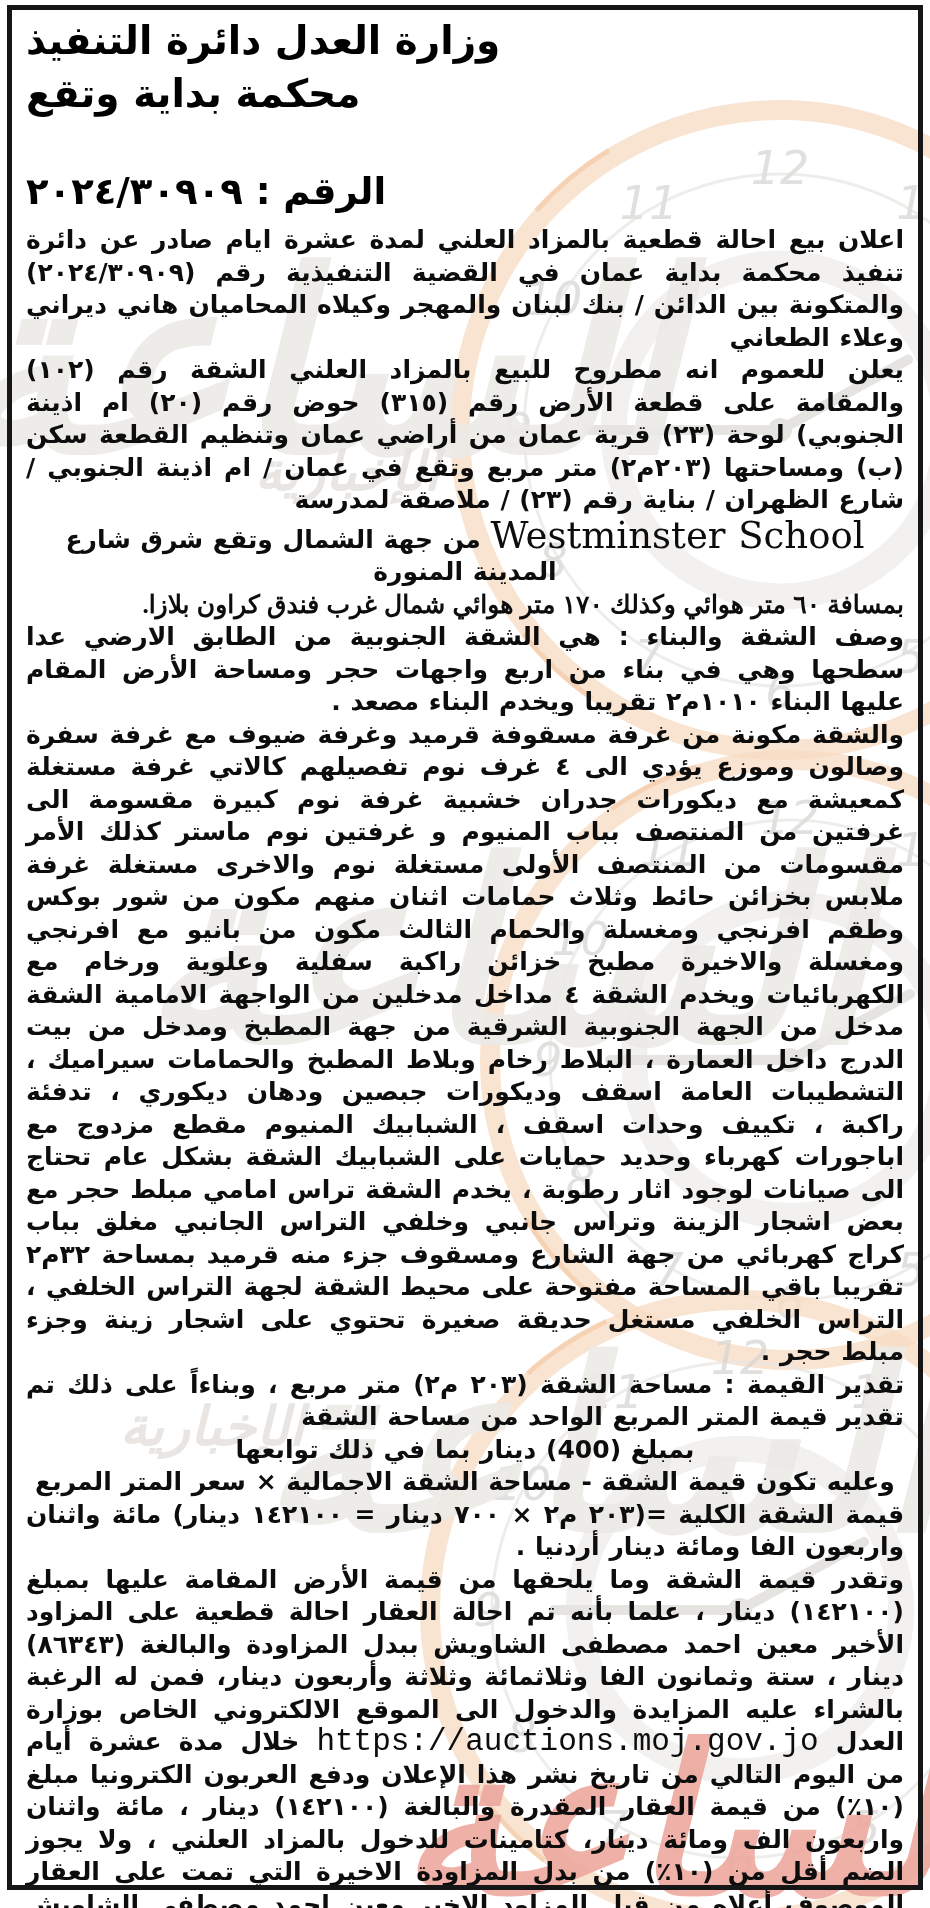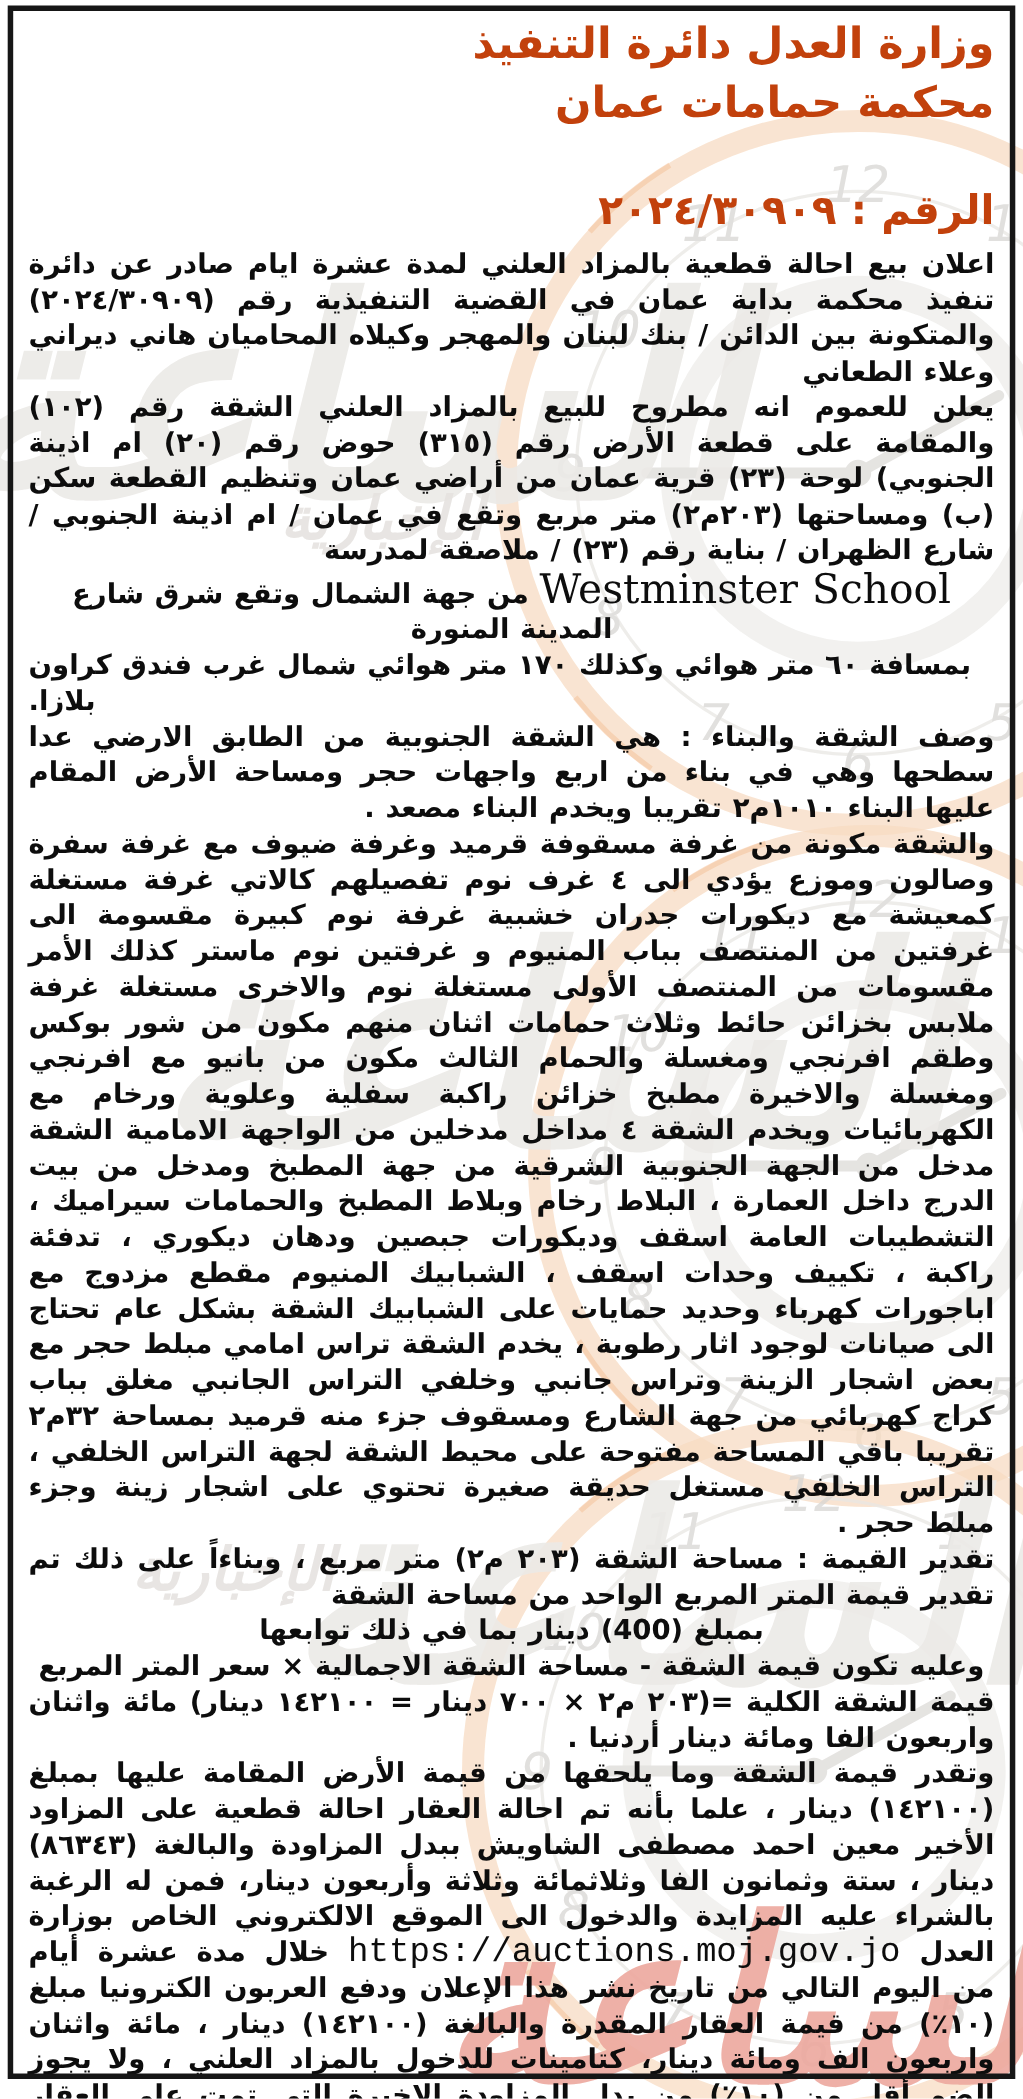--- a/index.html
+++ b/index.html
@@ -24,34 +24,34 @@
     border:5px solid #161616;
     z-index:2;pointer-events:none;
   }
   
   .content{
     position:relative;z-index:1;
     padding:14px 26px 0 26px;
     color:#0d0d0d;
   }
   .title{
-    text-align:right;font-weight:bold;
+    text-align:left;font-weight:bold;
     font-size:39px;line-height:53px;
-    color:#c2410c;
+    color:#000000;
   }
   .title.num{font-size:37px;margin-bottom:6px;margin-top:45px;}
   .title .spaced{letter-spacing:.15em;}
   .para{
     margin:0;font-weight:bold;
     font-size:25px;line-height:32.5px;
     text-align:justify;
     word-spacing:1px;
   }
   .align-right{text-align:center;}
-  .align-left{text-align:left;}
+  .align-left{text-align:right;font-family:Liberation Serif, serif;}
   .run-latin{
     font-family:"DejaVu Serif","Liberation Serif",serif;
     font-weight:normal;font-size:37px;line-height:1;
   }
   .run-latin-url{
     font-family:Liberation Mono, monospace;
     font-weight:normal;font-size:31px;line-height:1;
   }
 </style>
 </head>
@@ -128,21 +128,21 @@
       <div class="wm-text" style="left: 140px; top: 830px; font-size: 250px; color: rgb(236, 234, 231);">الساعة</div>
       <div class="wm-text" style="left: 120px; top: 1400px; font-size: 54px; color: rgb(230, 227, 224);">الإخبارية</div>
       <div class="wm-text" style="left: 260px; top: 1330px; font-size: 235px; color: rgb(236, 234, 231);">الساعة</div>
       <div class="wm-text" style="left: 400px; top: 1720px; font-size: 205px; color: rgb(237, 168, 158);">الساعة</div>
     </div>
 
   <div class="frame"></div>
 
   <div class="content">
     <div class="title">وزارة العدل  دائرة التنفيذ</div>
-    <div class="title">محكمة حمامات عمان</div>
+    <div class="title">محكمة بداية وتقع</div>
     <div class="title num"><span>الرقم : </span><span class="spaced">٢٠٢٤/٣٠٩٠٩</span></div>
 
     <div>
         <p class="para align-justify"><span>اعلان بيع احالة قطعية بالمزاد العلني لمدة عشرة ايام صادر عن دائرة تنفيذ محكمة بداية عمان في القضية التنفيذية رقم (٢٠٢٤/٣٠٩٠٩) والمتكونة بين الدائن / بنك لبنان والمهجر وكيلاه المحاميان هاني ديراني وعلاء الطعاني</span></p>
         <p class="para align-justify"><span>يعلن للعموم انه مطروح للبيع بالمزاد العلني الشقة رقم (١٠٢) والمقامة على قطعة الأرض رقم (٣١٥) حوض رقم (٢٠) ام اذينة الجنوبي) لوحة (٢٣) قرية عمان من أراضي عمان وتنظيم القطعة سكن (ب) ومساحتها (٢٠٣م٢) متر مربع وتقع في عمان / ام اذينة الجنوبي / شارع الظهران / بناية رقم (٢٣) / ملاصقة لمدرسة</span></p>
         <p class="para align-right"><span class="run-latin">Westminster School</span><span> من جهة الشمال وتقع شرق شارع المدينة المنورة</span></p>
         <p class="para align-left"><span>بمسافة ٦٠ متر هوائي وكذلك ١٧٠ متر هوائي شمال غرب فندق كراون بلازا.</span></p>
         <p class="para align-justify"><span>وصف الشقة والبناء : هي الشقة الجنوبية من الطابق الارضي عدا سطحها وهي في بناء من اربع واجهات حجر ومساحة الأرض المقام عليها البناء ١٠١٠م٢ تقريبا ويخدم البناء مصعد .</span></p>
         <p class="para align-justify"><span>والشقة مكونة من غرفة مسقوفة قرميد وغرفة ضيوف مع غرفة سفرة وصالون وموزع يؤدي الى ٤ غرف نوم تفصيلهم كالاتي غرفة مستغلة كمعيشة مع ديكورات جدران خشبية غرفة نوم كبيرة مقسومة الى غرفتين من المنتصف بباب المنيوم و غرفتين نوم ماستر كذلك الأمر مقسومات من المنتصف الأولى مستغلة نوم والاخرى مستغلة غرفة ملابس بخزائن حائط وثلاث حمامات اثنان منهم مكون من شور بوكس وطقم افرنجي ومغسلة والحمام الثالث مكون من بانيو مع افرنجي ومغسلة والاخيرة مطبخ خزائن راكبة سفلية وعلوية ورخام مع الكهربائيات ويخدم الشقة ٤ مداخل مدخلين من الواجهة الامامية الشقة مدخل من الجهة الجنوبية الشرقية من جهة المطبخ ومدخل من بيت الدرج داخل العمارة ، البلاط رخام وبلاط المطبخ والحمامات سيراميك ، التشطيبات العامة اسقف وديكورات جبصين ودهان ديكوري ، تدفئة راكبة ، تكييف وحدات اسقف ، الشبابيك المنيوم مقطع مزدوج مع اباجورات كهرباء وحديد حمايات على الشبابيك الشقة بشكل عام تحتاج الى صيانات لوجود اثار رطوبة ، يخدم الشقة تراس امامي مبلط حجر مع بعض اشجار الزينة وتراس جانبي وخلفي التراس الجانبي مغلق بباب كراج كهربائي من جهة الشارع ومسقوف جزء منه قرميد بمساحة ٣٢م٢ تقريبا باقي المساحة مفتوحة على محيط الشقة لجهة التراس الخلفي ، التراس الخلفي مستغل حديقة صغيرة تحتوي على اشجار زينة وجزء مبلط حجر .</span></p>
         <p class="para align-justify"><span>تقدير القيمة : مساحة الشقة (٢٠٣ م٢) متر مربع ، وبناءاً على ذلك تم تقدير قيمة المتر المربع الواحد من مساحة الشقة</span></p>

